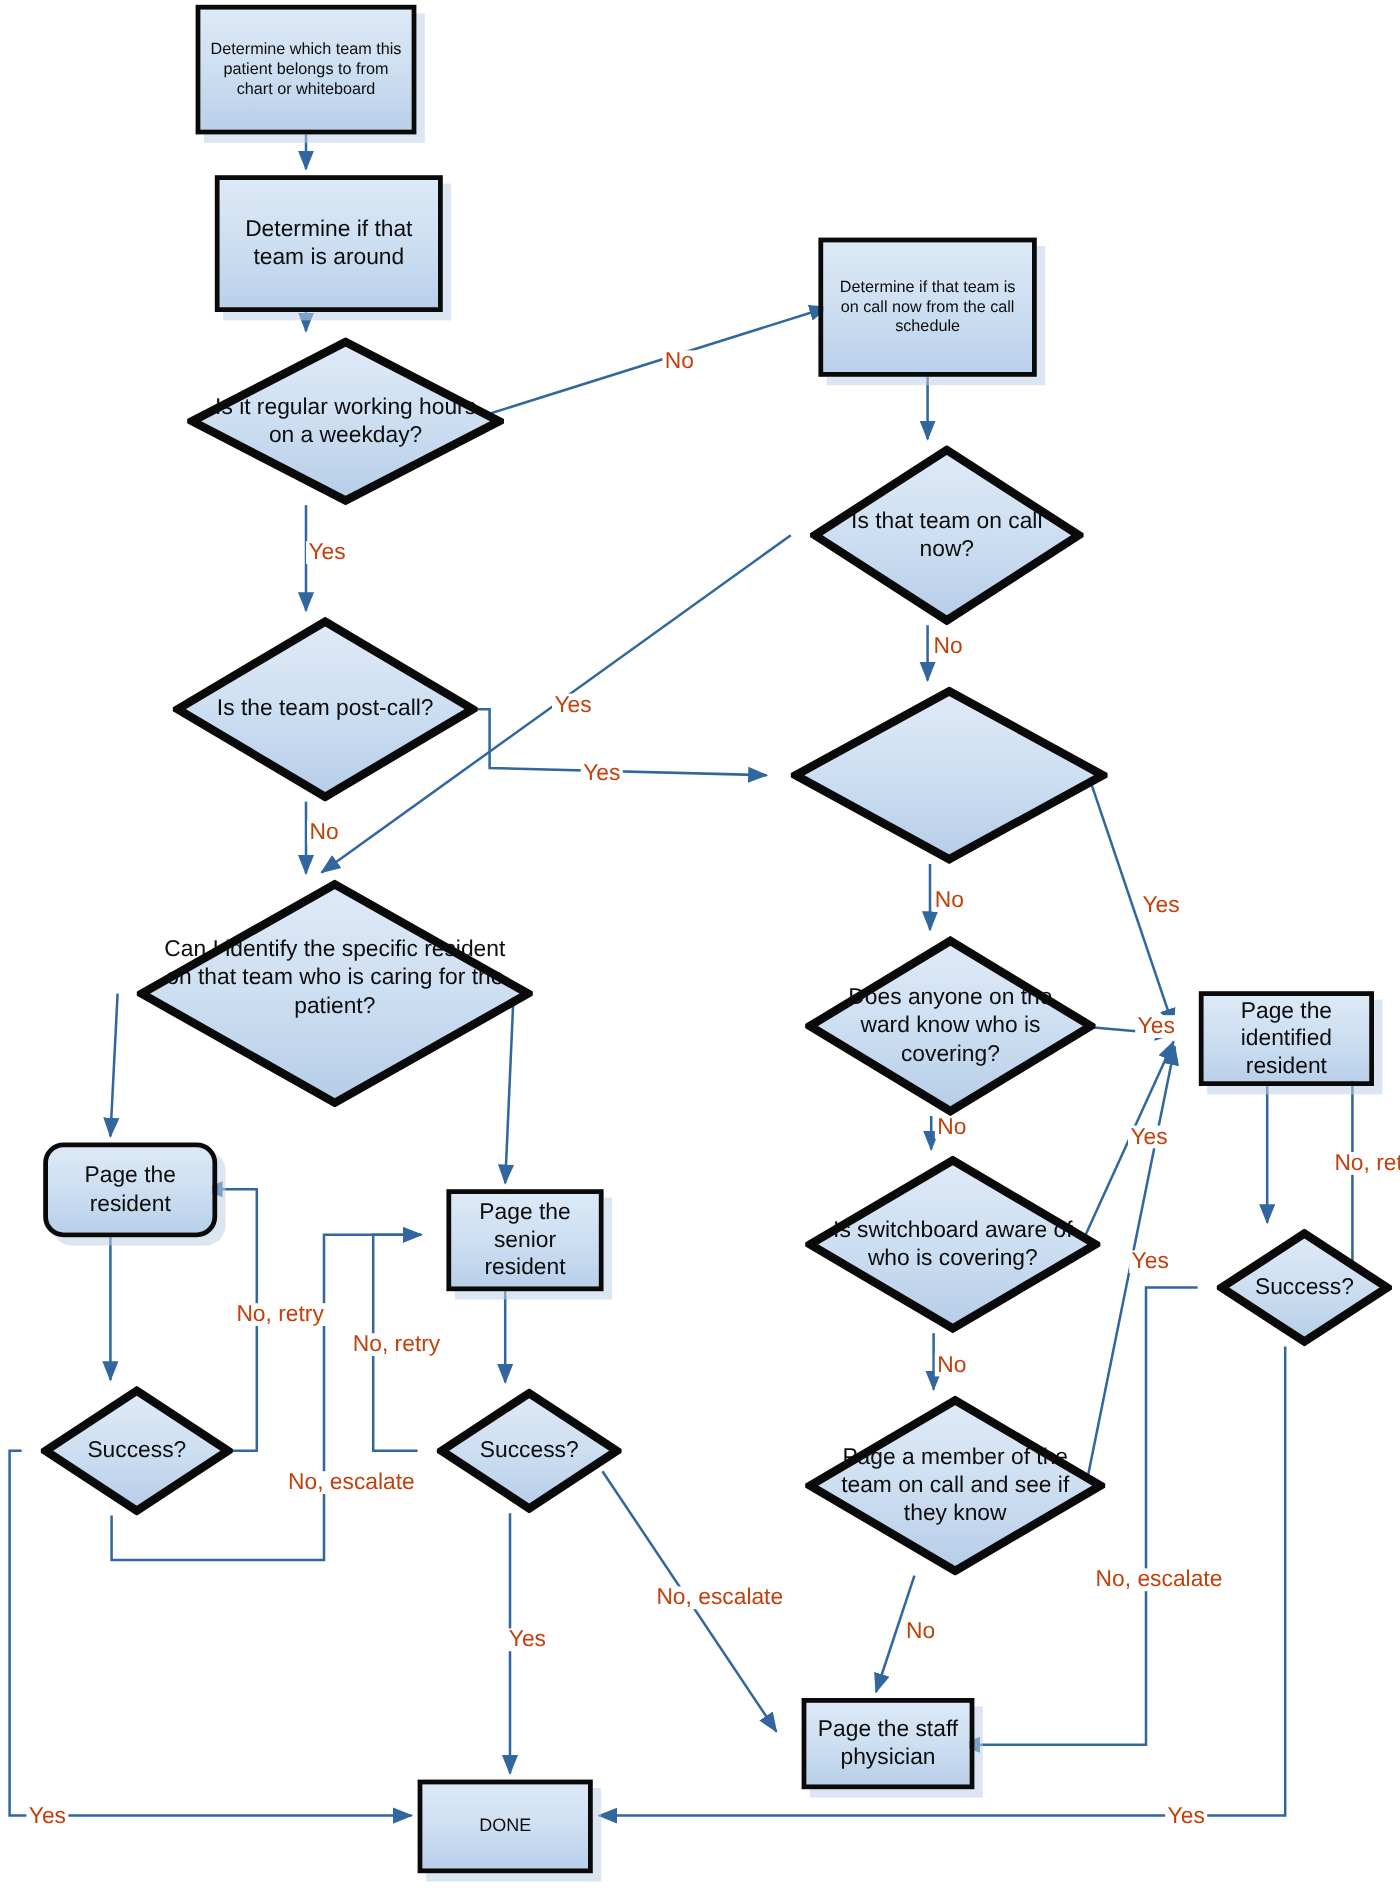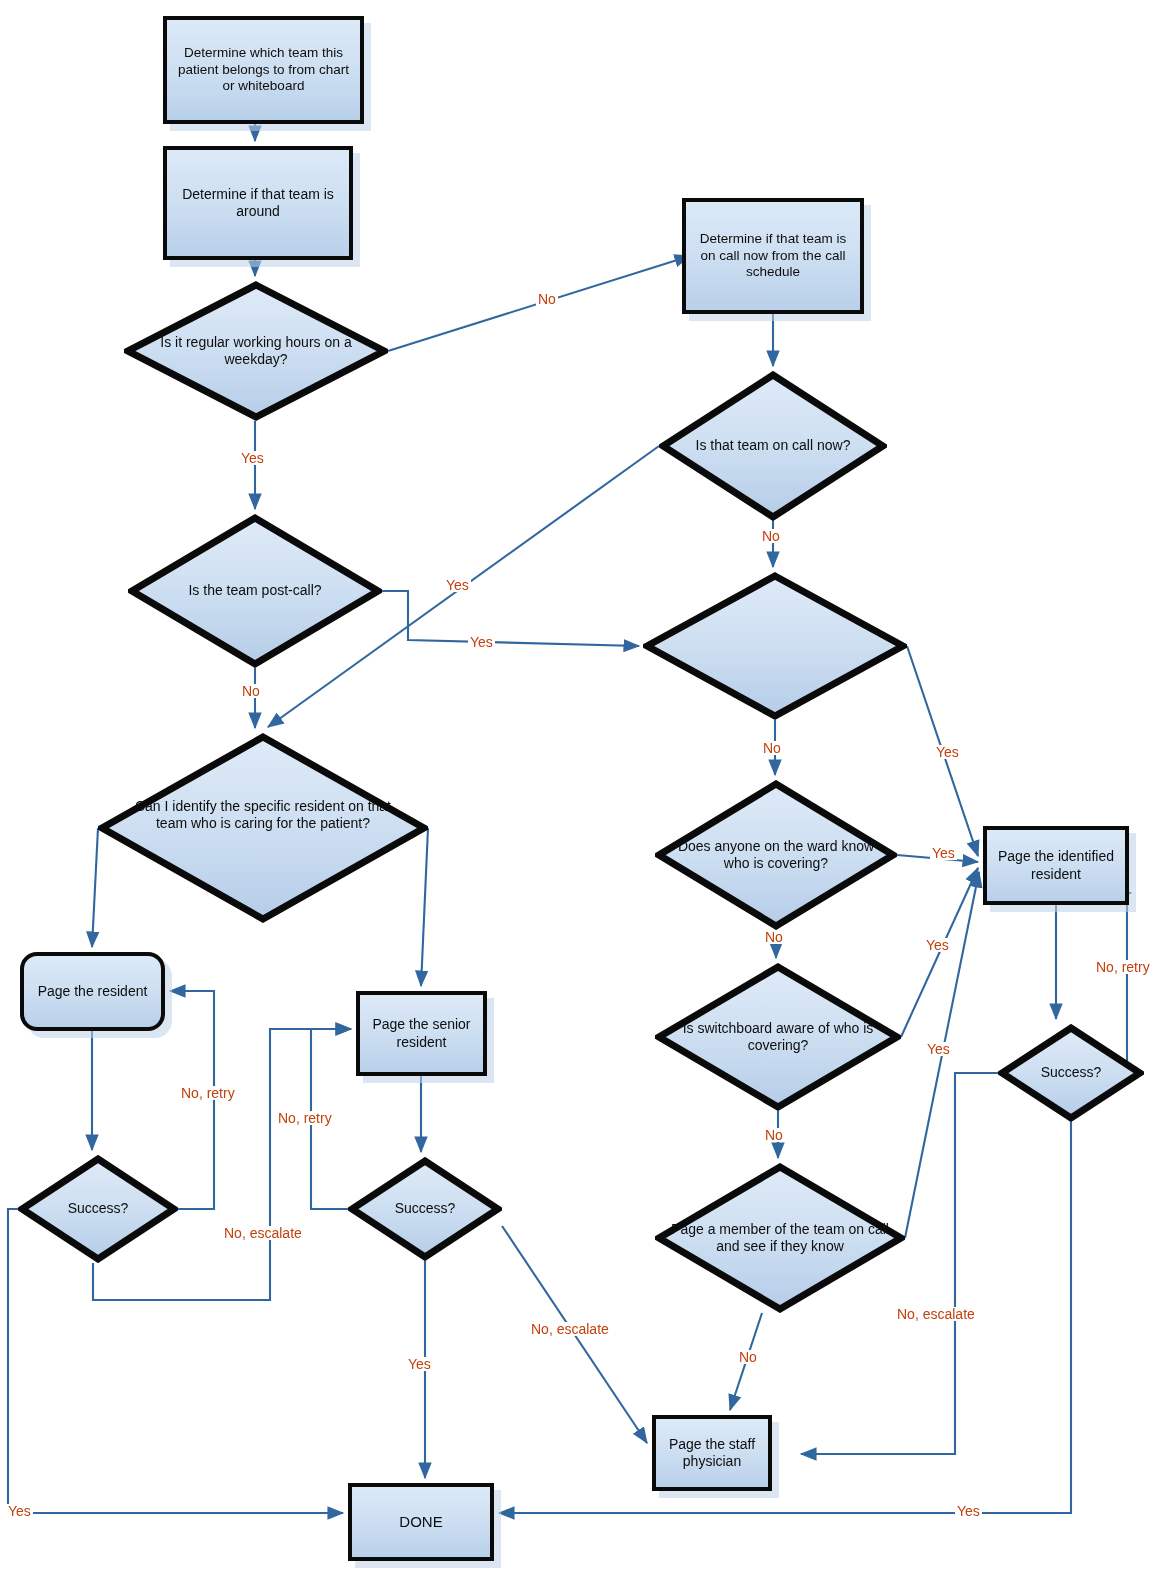--- a/index.html
+++ b/index.html
@@ -56,21 +56,21 @@
   }
   .edge-label {
     position: absolute;
     color: #c2410c;
     white-space: nowrap;
     background: #ffffff;
     padding: 0 2px;
     line-height: 1;
   }
   .t13 { font-size: 13.5px; }
-  .t14 { font-size: 14px; }
+  .t14 { font-size: 19px; margin-left: 16px; }
   .t15 { font-size: 15px; }
 </style>
 </head>
 <body>
 
 <div id="canvas">
 
   <svg id="edge-layer" viewBox="0 0 1167 1584" xmlns="http://www.w3.org/2000/svg">
     <defs>
       <marker id="ah" markerWidth="9" markerHeight="9" refX="7.4" refY="3.6" orient="auto" markerUnits="strokeWidth">
@@ -142,29 +142,29 @@
       <path d="M348,1209 L311,1209 L311,1029 L351,1029"></path>
 
       <path d="M425,1261 L425,1478"></path>
 
       <path d="M502,1226 L647,1443"></path>
 
       <path d="M998,1073 L955,1073 L955,1454 L801,1454"></path>
     </g>
   </svg>
 
-  <div class="node process t13" style="left:163px; top:16px; width:201px; height:108px;">
+  <div class="node process t13" style="left:163px; top:4px; width:184px; height:108px;">
     <span>Determine which team this patient belongs to from chart or whiteboard</span>
   </div>
 
   <div class="node process t14" style="left:163px; top:146px; width:190px; height:114px;">
     <span>Determine if that team is around</span>
   </div>
 
-  <div class="node decision t14" style="left:124px; top:281px; width:264px; height:140px;justify-content:flex-end;">
+  <div class="node decision t14" style="left:140px; top:281px; width:264px; height:140px;justify-content:flex-end;">
     <svg class="dia-shape" viewBox="0 0 264 140" preserveAspectRatio="none">
       <polygon points="132,4 260,70 132,136 4,70" fill="url(#nodeGrad)" stroke="#0a0a0a" stroke-width="7"></polygon>
     </svg>
     <span class="dia-label">Is it regular working hours on a weekday?</span>
   </div>
 
   <div class="node process t13" style="left:682px; top:198px; width:182px; height:116px;text-align:center;">
     <span>Determine if that team is on call now from the call schedule</span>
   </div>
 
@@ -242,21 +242,21 @@
     <span class="dia-label">Success?</span>
   </div>
 
   <div class="node decision t14" style="left:655px; top:1163px; width:250px; height:150px;">
     <svg class="dia-shape" viewBox="0 0 250 150" preserveAspectRatio="none">
       <polygon points="125,4 246,75 125,146 4,75" fill="url(#nodeGrad)" stroke="#0a0a0a" stroke-width="7"></polygon>
     </svg>
     <span class="dia-label">Page a member of the team on call and see if they know</span>
   </div>
 
-  <div class="node process t14" style="left:652px; top:1415px; width:120px; height:76px;">
+  <div class="node process t14" style="left:652px; top:1415px; width:144px; height:76px;">
     <span>Page the staff physician</span>
   </div>
 
   <div class="node process t15" style="left:348px; top:1483px; width:146px; height:78px;">
     <span>DONE</span>
   </div>
 
   <div class="edge-label t14" style="left:536px; top:292px;">No</div>
   <div class="edge-label t14" style="left:239px; top:451px;">Yes</div>
   <div class="edge-label t14" style="left:760px; top:529px;">No</div>

